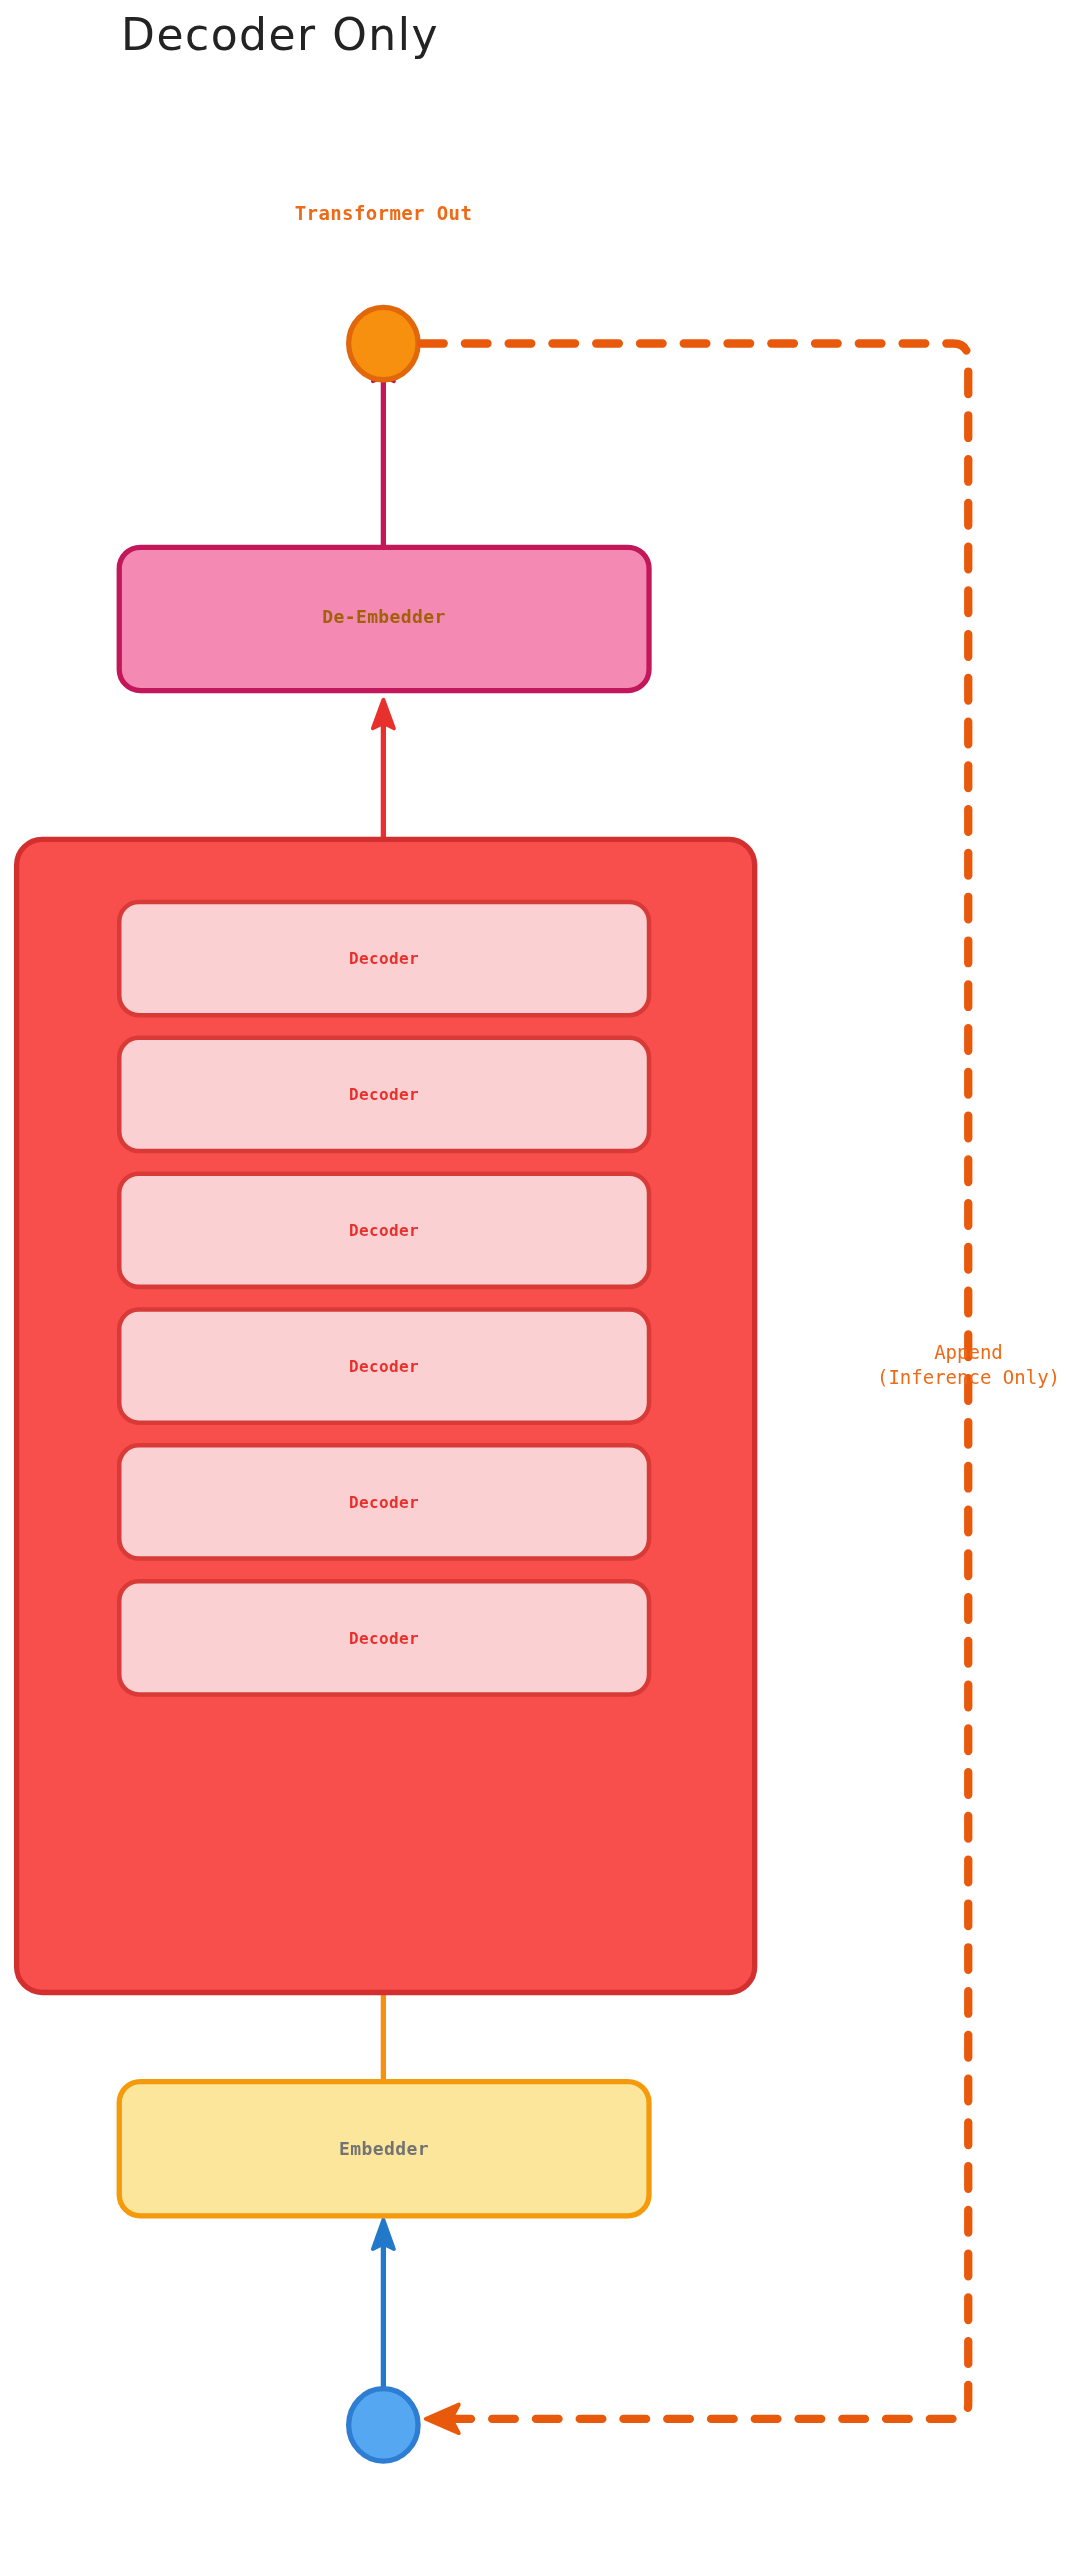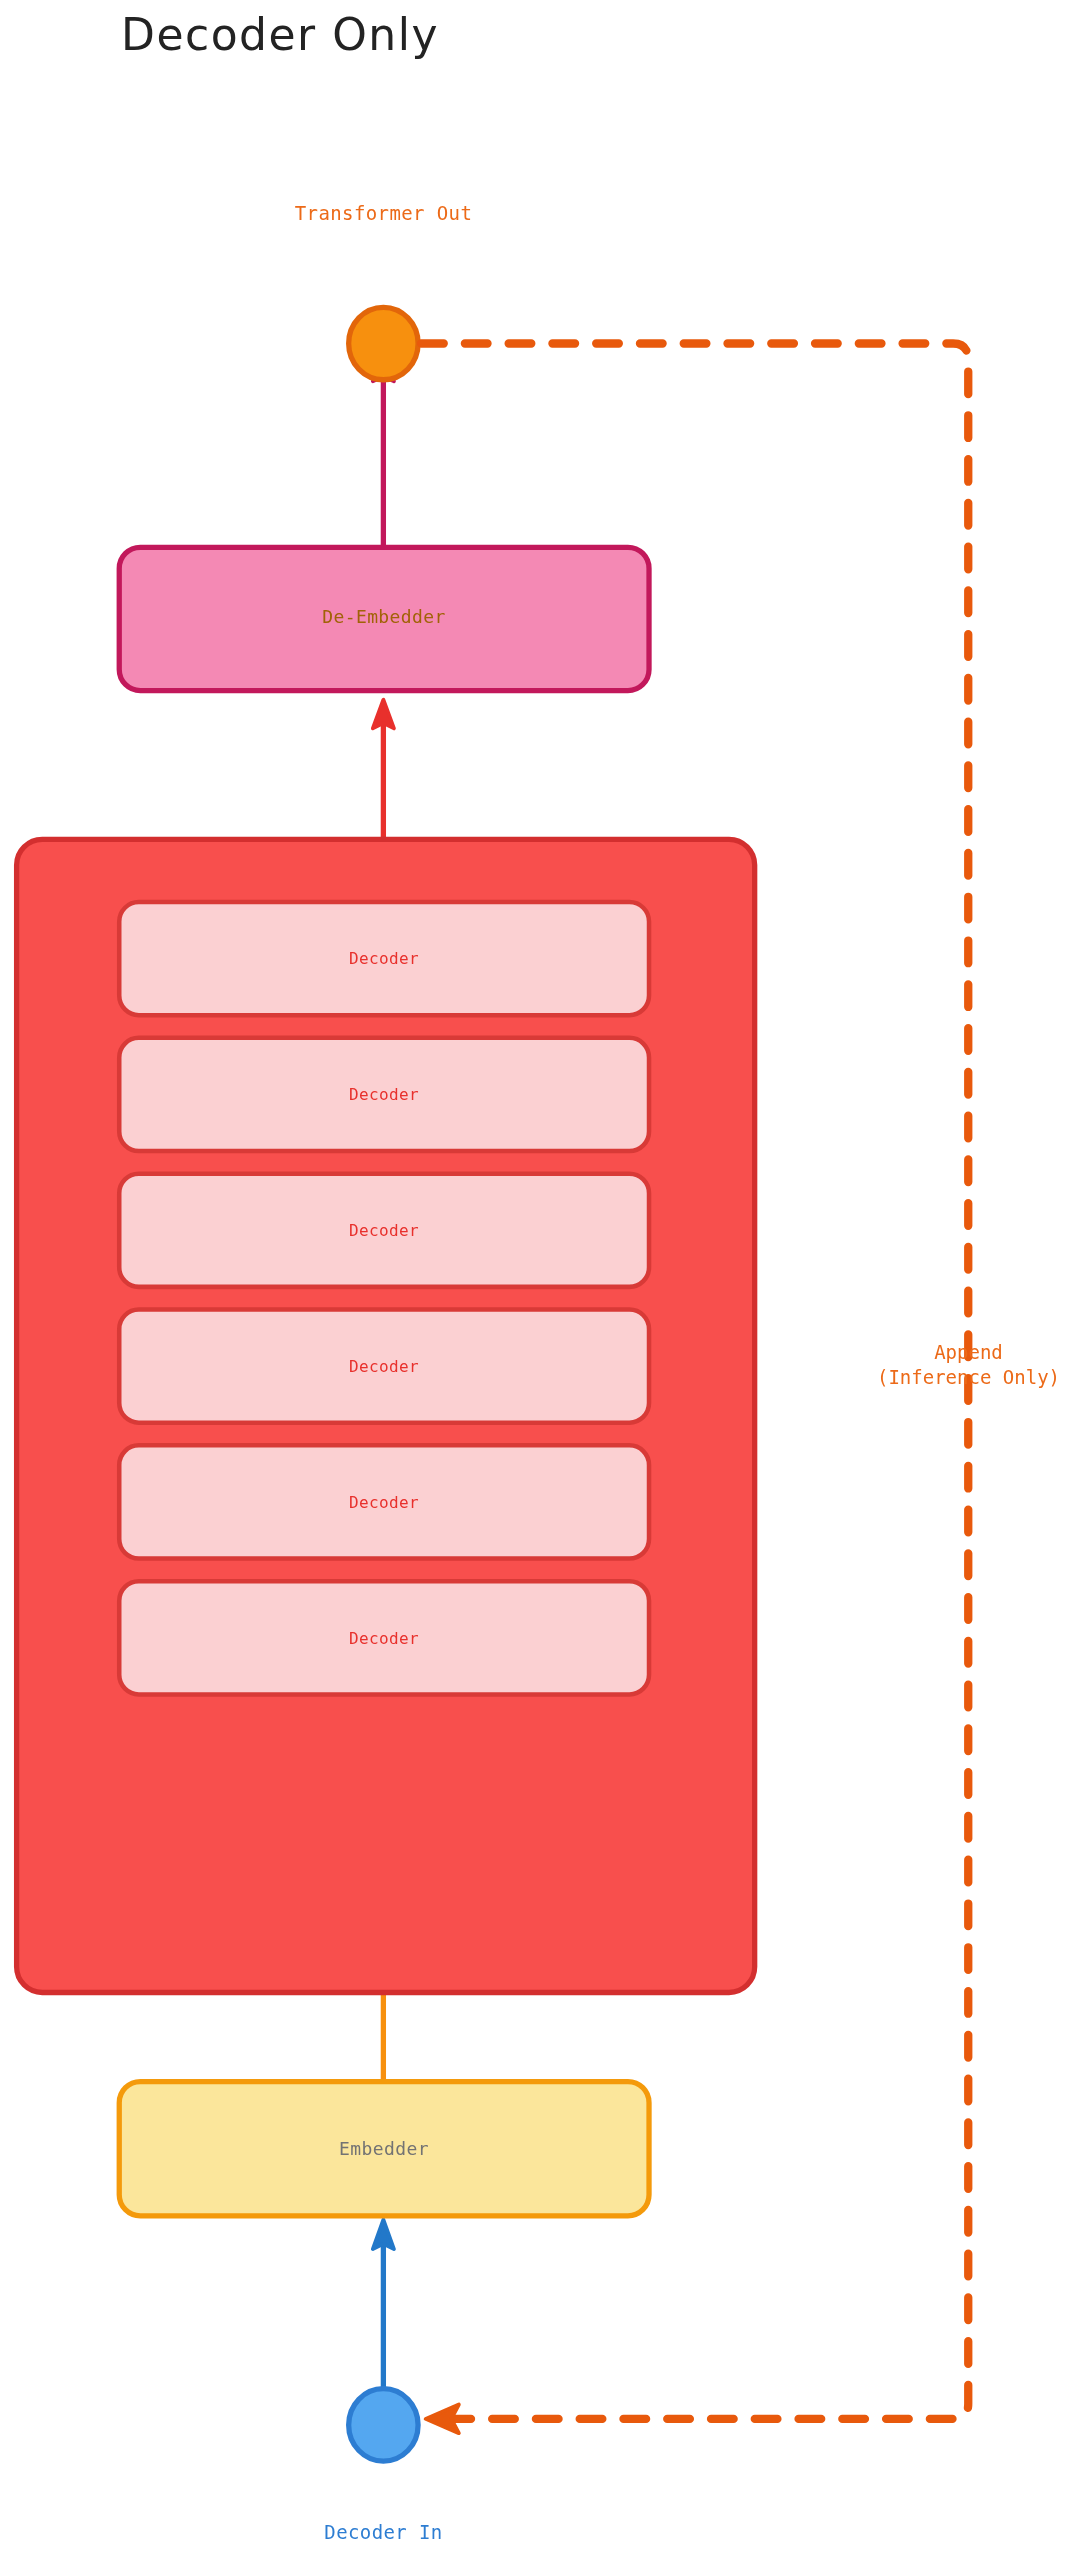--- a/index.html
+++ b/index.html
@@ -33,20 +33,21 @@
     font-weight: 400;
     letter-spacing: 1.5px;
     color: #232323;
     white-space: nowrap;
   }
   .node-label {
     position: absolute;
     font-family: "DejaVu Sans Mono", monospace;
     white-space: nowrap;
     text-align: center;
+    font-weight: bold;
   }
   .lbl-transformer-out {
     left: 0; top: 202px; width: 767px;
     font-size: 19px; color: #ec6a18;
     letter-spacing: 0.4px;
   }
   .lbl-decoder-in {
     left: 0; top: 2521px; width: 767px;
     font-size: 19px; color: #2d7dd2;
     letter-spacing: 0.4px;
@@ -159,21 +160,20 @@
 
   <div class="node-label lbl-decoder" style="top:949px;">Decoder</div>
   <div class="node-label lbl-decoder" style="top:1085px;">Decoder</div>
   <div class="node-label lbl-decoder" style="top:1221px;">Decoder</div>
   <div class="node-label lbl-decoder" style="top:1357px;">Decoder</div>
   <div class="node-label lbl-decoder" style="top:1493px;">Decoder</div>
   <div class="node-label lbl-decoder" style="top:1629px;">Decoder</div>
 
   <div class="node-label lbl-embedder">Embedder</div>
 
-  <div class="node-label lbl-decoder-in">Decoder In</div>
 
   <div class="lbl-append">
     <div>Append</div>
     <div>(Inference Only)</div>
   </div>
 
 </div>
 
 
 </body></html>

